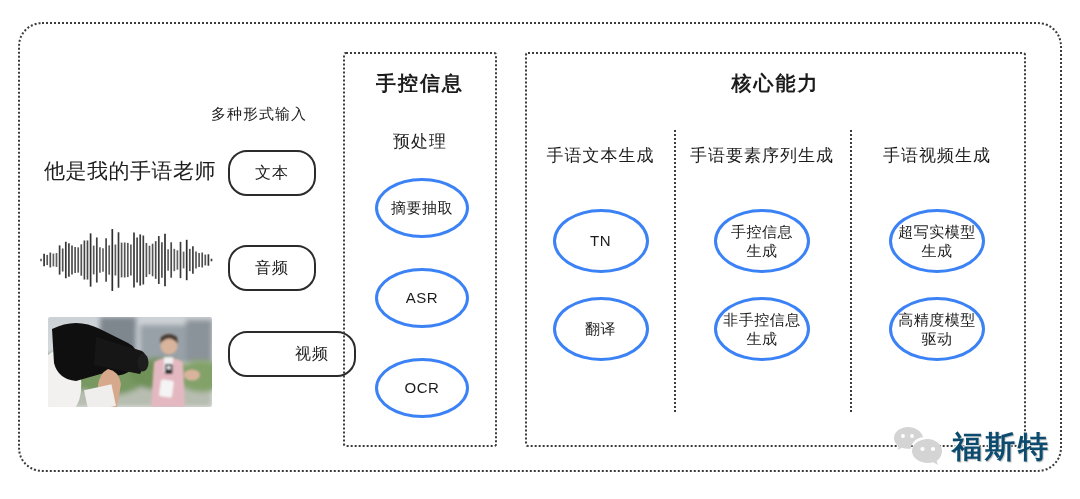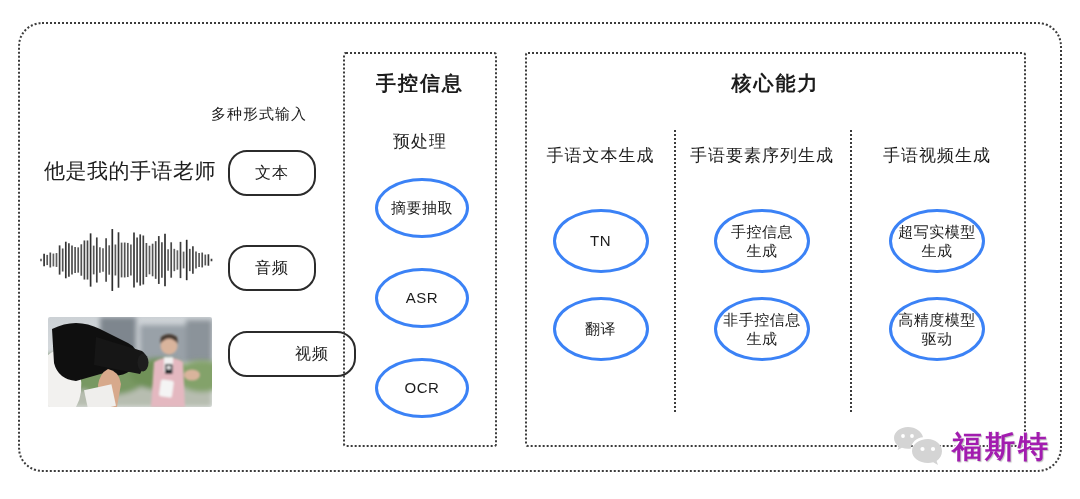--- a/index.html
+++ b/index.html
@@ -40,21 +40,21 @@
   .col0{left:0;width:147px;} .col1{left:147px;width:176px;} .col2{left:323px;width:174px;}
   .col-sep{position:absolute;top:76px;height:282px;width:0;border-left:2px dotted #3c3c3c;}
   .sep0{left:147px;} .sep1{left:323px;}
   .col-header{position:absolute;top:90px;left:0;width:100%;text-align:center;
     font-size:17px;letter-spacing:1px;white-space:nowrap;}
   .core-col .node{left:50%;transform:translateX(-50%);width:90px;height:58px;}
   .core-col .r0{top:155px;} .core-col .r1{top:243px;}
 
   
   .watermark{position:absolute;left:892px;top:424px;display:flex;align-items:center;gap:6px;background:transparent;}
-  .wm-text{font-size:30px;font-weight:bold;letter-spacing:3px;color:#a21caf;
+  .wm-text{font-size:30px;font-weight:bold;letter-spacing:3px;color:#0c4a6e;
     text-shadow:-1px -1px 0 #ffffff,1px 1px 1px #bfbfbf;white-space:nowrap;}
 </style>
 </head>
 <body>
 
 <div class="stage">
 
   <div class="outer-frame"></div>
 
   <div class="input-header">多种形式输入</div>

